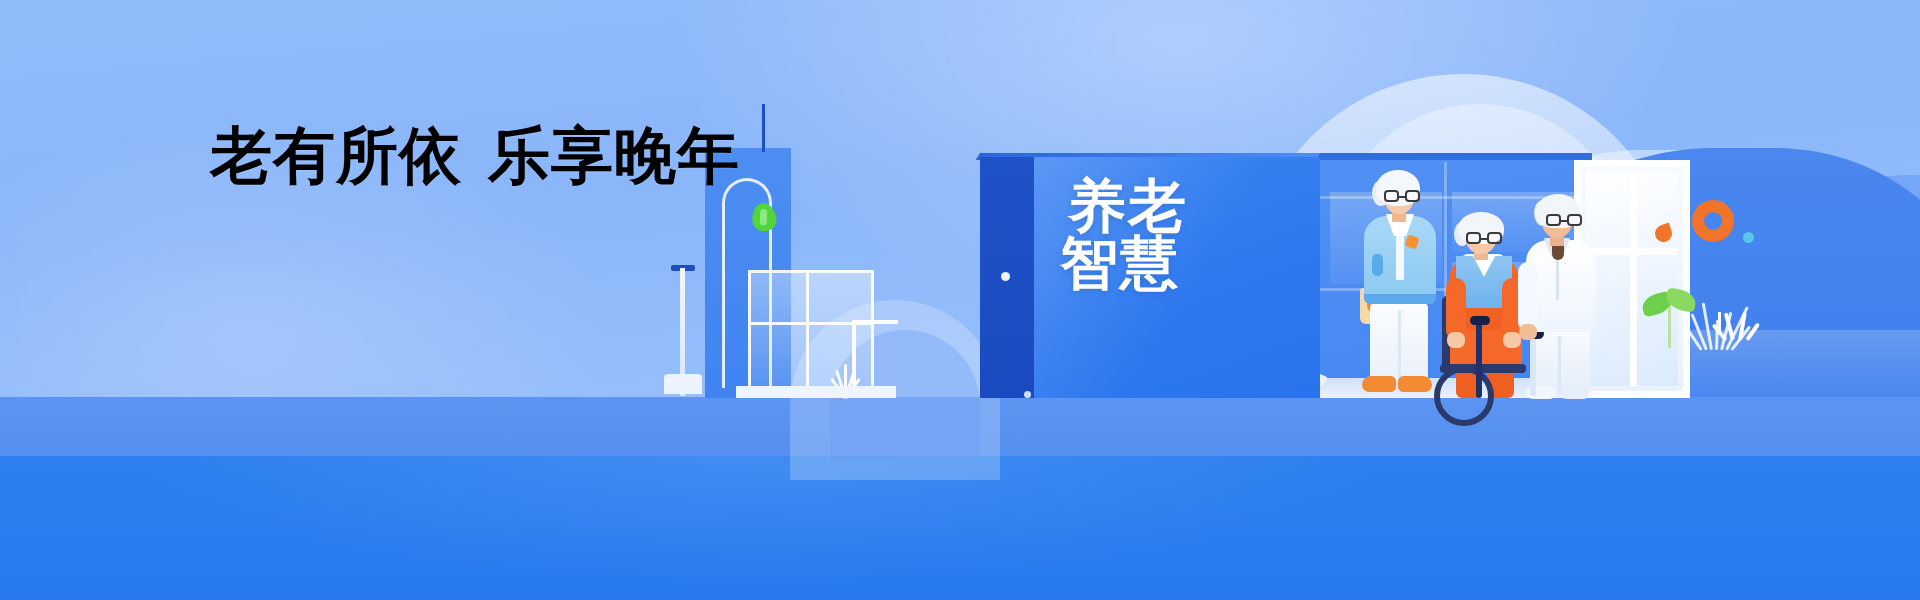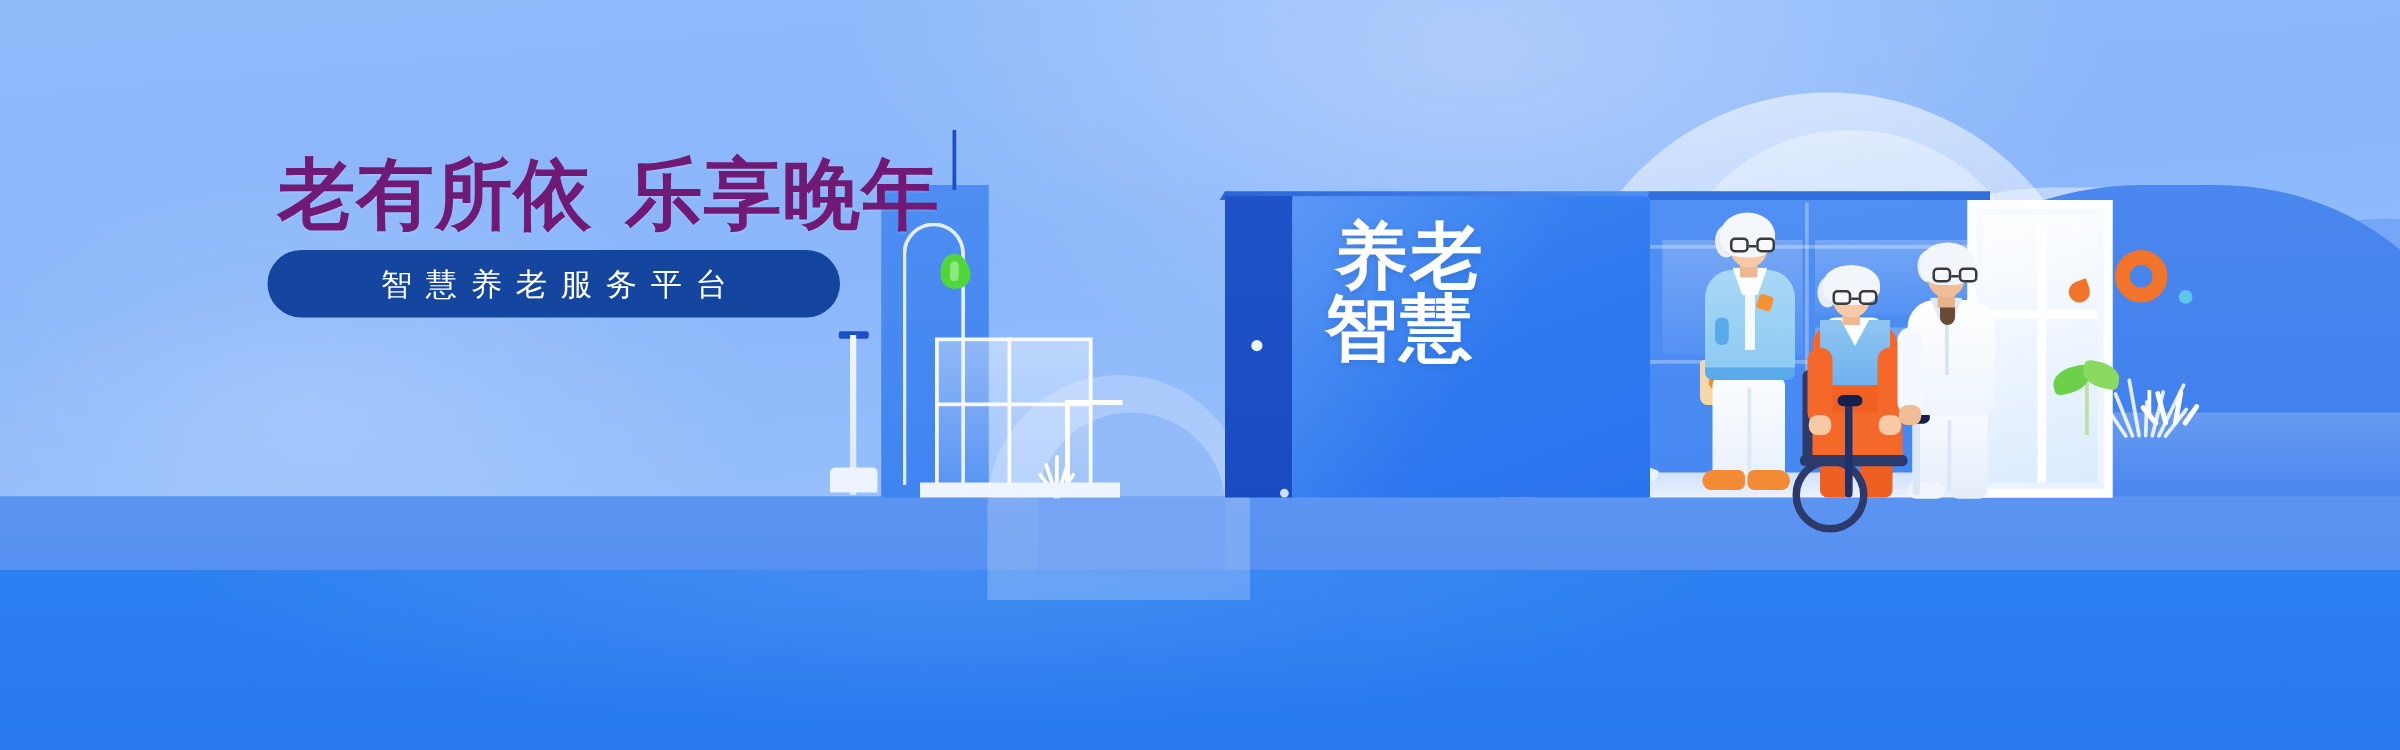--- a/index.html
+++ b/index.html
@@ -361,22 +361,22 @@
   .pC-handL{ left:189px; top:174px; width:18px; height:16px; background:#f0bd96; border-radius:7px; }
   .pC-legs{ left:200px; top:178px; width:60px; height:66px; background:linear-gradient(180deg,#f8fbff,#e6eefa); border-radius:6px; }
   .pC-legsplit{ left:228px; top:186px; width:3px; height:58px; background:#dbe7f7; }
   .pC-shoeL{ left:196px; top:236px; width:30px; height:13px; background:#f1f6fd; border-radius:8px; }
   .pC-shoeR{ left:230px; top:236px; width:30px; height:13px; background:#e6eefa; border-radius:8px; }
   .cane{ left:200px; top:186px; width:6px; height:60px; background:#dbe7f7; border-radius:3px; }
   .cane-h{ left:192px; top:178px; width:22px; height:11px; background:#16204a; border-radius:6px; }
 
   
   .headline{
-    position:absolute; left:222px; top:114px;
-    font-size:62px; font-weight:700; color:#701a75;
+    position:absolute; left:210px; top:114px;
+    font-size:62px; font-weight:700; color:#000000;
     letter-spacing:1px; white-space:nowrap;
     text-shadow:0 1px 0 rgba(255,255,255,.10);
   }
   .headline .gap{ display:inline-block; width:26px; }
   .pill{
     position:absolute; left:214px; top:200px;
     width:458px; height:54px;
     background:#14459f;
     border-radius:27px;
     display:flex; align-items:center; justify-content:center;
@@ -566,17 +566,14 @@
         <div class="bridge" style="left:15px;"></div>
       </div>
     </div>
 
   </div>
 
   <div class="headline">
     <span>老有所依</span><span class="gap"></span><span>乐享晚年</span>
   </div>
 
-  <div class="pill">
-    <span class="pill-text">智慧养老服务平台</span>
-  </div>
 
 </div>
 
 </body></html>

